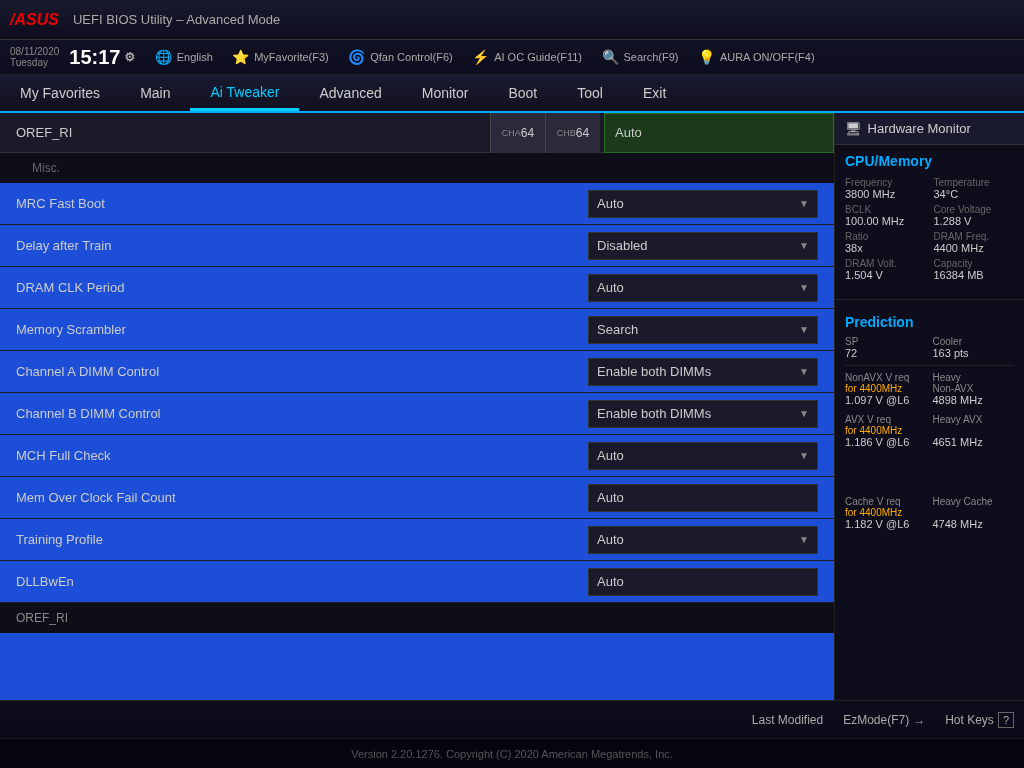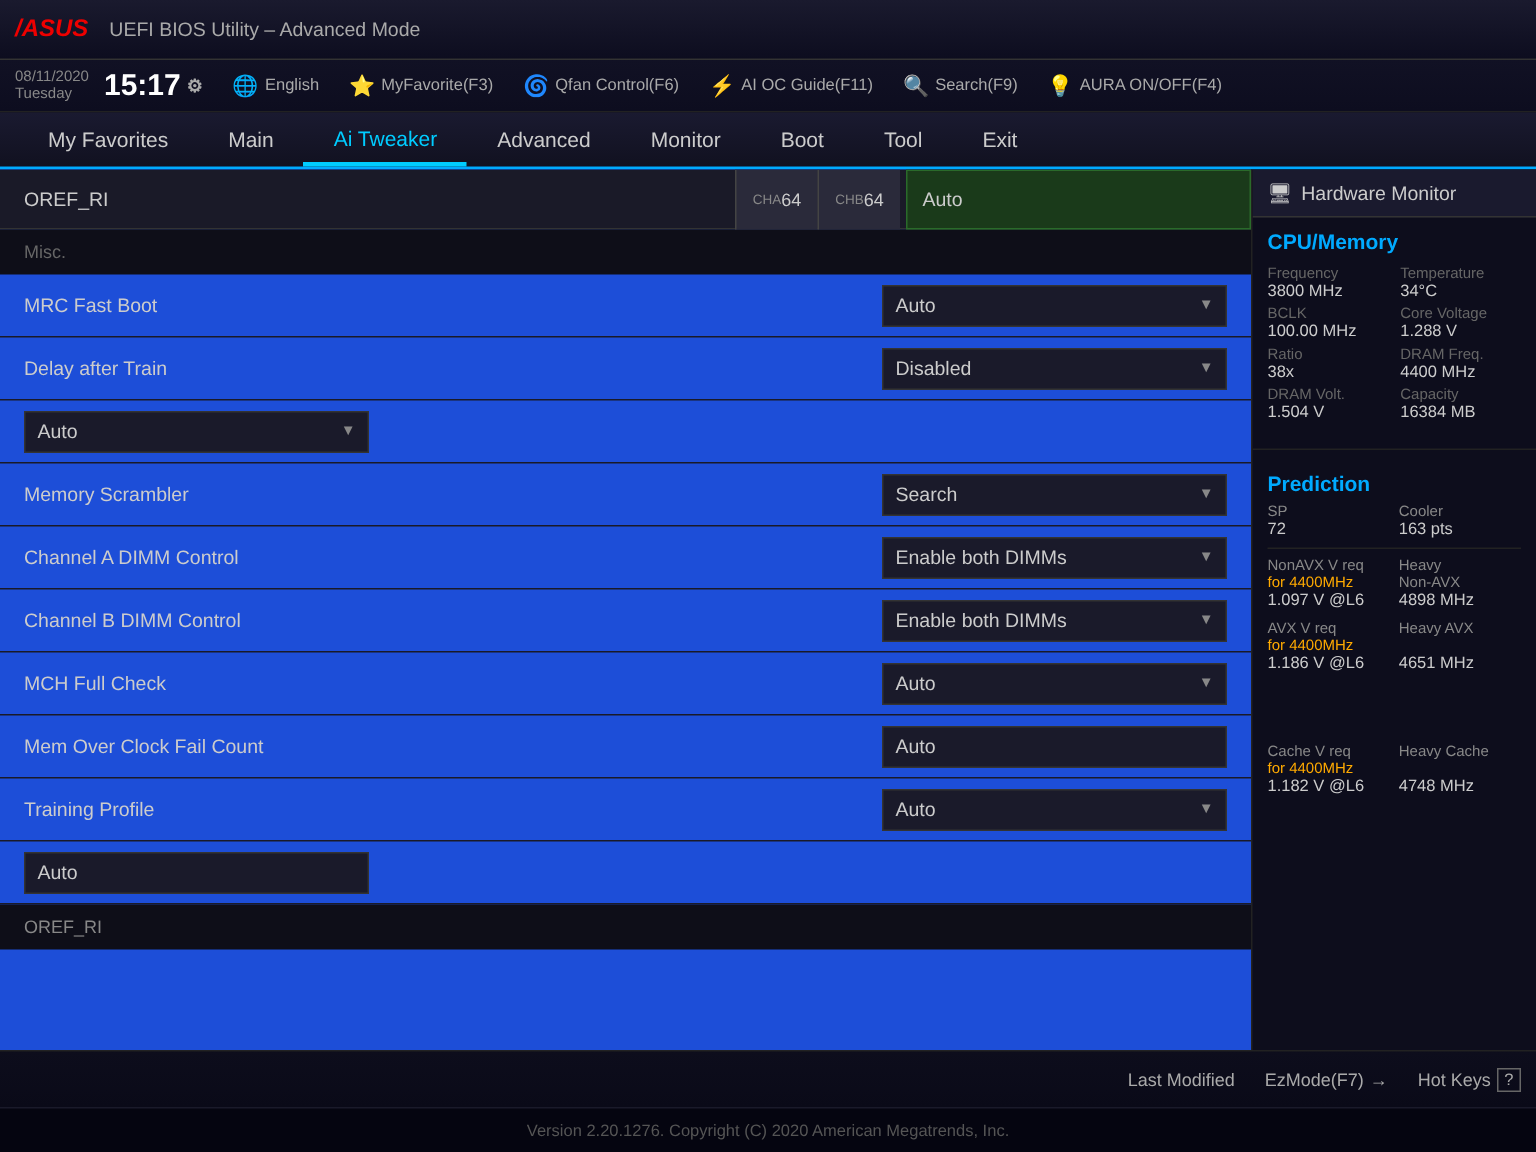--- a/index.html
+++ b/index.html
@@ -87,21 +87,20 @@
       font-size: 14px;
     }
 
     
     .nav {
       background: linear-gradient(180deg, #1a1a30 0%, #111120 100%);
       height: 38px;
       display: flex;
       align-items: stretch;
       border-bottom: 2px solid #00aaff;
-      padding-left: 12px;
     }
 
     .nav-item {
       padding: 0 20px;
       display: flex;
       align-items: center;
       font-size: 14px;
       color: #ccc;
       cursor: pointer;
       position: relative;
@@ -170,21 +169,21 @@
       display: flex;
       align-items: center;
       padding: 0 10px;
       font-size: 13px;
       color: #ccc;
       margin-left: 4px;
     }
 
     
     .misc-label {
-      padding: 8px 16px;
+      padding: 8px 32px;
       font-size: 12px;
       color: #666;
       background: #0e0e18;
     }
 
     
     .setting-row {
       display: flex;
       align-items: center;
       height: 42px;
@@ -436,20 +435,21 @@
     </div>
   </div>
         <div class="setting-row">
     <div class="setting-name">Delay after Train</div>
     <div class="setting-value">
       <span>Disabled</span>
       <span class="dropdown-arrow">▼</span>
     </div>
   </div>
         <div class="setting-row">
+    <div class="setting-name">DRAM CLK Period</div>
     <div class="setting-value">
       <span>Auto</span>
       <span class="dropdown-arrow">▼</span>
     </div>
   </div>
         <div class="setting-row">
     <div class="setting-name">Memory Scrambler</div>
     <div class="setting-value">
       <span>Search</span>
       <span class="dropdown-arrow">▼</span>
@@ -484,20 +484,21 @@
     </div>
   </div>
         <div class="setting-row">
     <div class="setting-name">Training Profile</div>
     <div class="setting-value">
       <span>Auto</span>
       <span class="dropdown-arrow">▼</span>
     </div>
   </div>
         <div class="setting-row">
+    <div class="setting-name">DLLBwEn</div>
     <div class="setting-value no-arrow">
       <span>Auto</span>
 
     </div>
   </div>
       </div>
 
     <div class="oref-info">
       <span>OREF_RI</span>
     </div>

